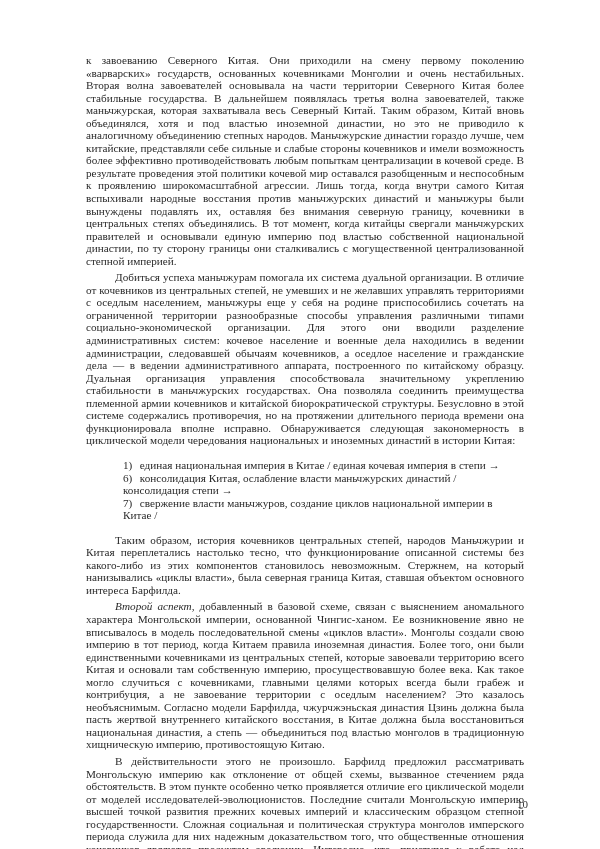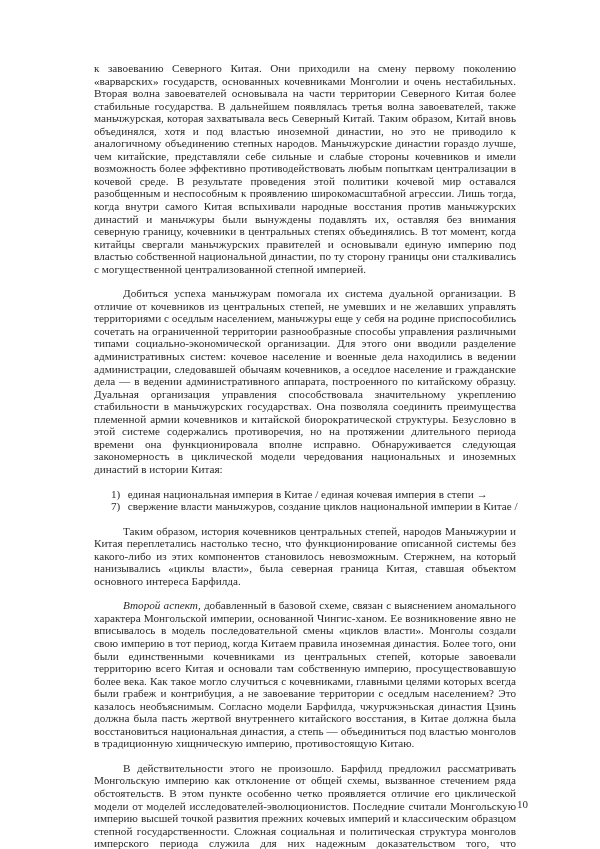--- a/index.html
+++ b/index.html
@@ -2,40 +2,41 @@
 <html><head>
 <meta charset="utf-8">
 <style>
   html, body { margin: 0; padding: 0; background: #ffffff; }
   body { width: 600px; height: 849px; position: relative; overflow: hidden; }
   .page {
     position: absolute; left: 82px; top: 50px; width: 446px;
     font-family: "Liberation Serif", serif;
     font-size: 11.2px; line-height: 12.55px; color: #2a2a2a;
   }
-  .p { margin: 12px; text-align: justify; }
+  .p { margin: 4px; text-align: justify; }
   .p.indent { text-indent: 29px; }
-  .list { margin: 0; padding: 0; list-style: none; }
+  .list { margin: 12px; padding: 0; list-style: none; }
   .list li { margin: 0; padding-left: 29px; text-align: left; }
   .list .num { display: inline-block; width: 14px; }
   .list .cont { display: block; margin-left: 0; }
   em { font-style: italic; }
   .page-number {
     position: absolute; left: 517px; top: 798px;
     font-family: "Liberation Serif", serif; font-size: 11px; color: #333;
   }
 </style>
 </head>
 <body>
 
 <div class="page">
   <p class="p">к завоеванию Северного Китая. Они приходили на смену первому поколению «варварских» государств, основанных кочевниками Монголии и очень нестабильных. Вторая волна завоевателей основывала на части территории Северного Китая более стабильные государства. В дальнейшем появлялась третья волна завоевателей, также маньчжурская, которая захватывала весь Северный Китай. Таким образом, Китай вновь объединялся, хотя и под властью иноземной династии, но это не приводило к аналогичному объединению степных народов. Маньчжурские династии гораздо лучше, чем китайские, представляли себе сильные и слабые стороны кочевников и имели возможность более эффективно противодействовать любым попыткам централизации в кочевой среде. В результате проведения этой политики кочевой мир оставался разобщенным и неспособным к проявлению широкомасштабной агрессии. Лишь тогда, когда внутри самого Китая вспыхивали народные восстания против маньчжурских династий и маньчжуры были вынуждены подавлять их, оставляя без внимания северную границу, кочевники в центральных степях объединялись. В тот момент, когда китайцы свергали маньчжурских правителей и основывали единую империю под властью собственной национальной династии, по ту сторону границы они сталкивались с могущественной централизованной степной империей.</p>
   <p class="p indent">Добиться успеха маньчжурам помогала их система дуальной организации. В отличие от кочевников из центральных степей, не умевших и не желавших управлять территориями с оседлым населением, маньчжуры еще у себя на родине приспособились сочетать на ограниченной территории разнообразные способы управления различными типами социально-экономической организации. Для этого они вводили разделение административных систем: кочевое население и военные дела находились в ведении администрации, следовавшей обычаям кочевников, а оседлое население и гражданские дела — в ведении административного аппарата, построенного по китайскому образцу. Дуальная организация управления способствовала значительному укреплению стабильности в маньчжурских государствах. Она позволяла соединить преимущества племенной армии кочевников и китайской биорократической структуры. Безусловно в этой системе содержались противоречия, но на протяжении длительного периода времени она функционировала вполне исправно. Обнаруживается следующая закономерность в циклической модели чередования национальных и иноземных династий в истории Китая:</p>
   <ul class="list">
     <li><span class="num">1)</span> <span>единая национальная империя в Китае / единая кочевая империя в степи →</span></li>
+    <li><span class="num">6)</span> <span>консолидация Китая, ослабление власти маньчжурских династий / консолидация степи →</span></li>
     <li><span class="num">7)</span> <span>свержение власти маньчжуров, создание циклов национальной империи в Китае /</span></li>
   </ul>
   <p class="p indent">Таким образом, история кочевников центральных степей, народов Маньчжурии и Китая переплетались настолько тесно, что функционирование описанной системы без какого-либо из этих компонентов становилось невозможным. Стержнем, на который нанизывались «циклы власти», была северная граница Китая, ставшая объектом основного интереса Барфилда.</p>
   <p class="p indent"><em>Второй аспект</em><span>, добавленный в базовой схеме, связан с выяснением аномального характера Монгольской империи, основанной Чингис-ханом. Ее возникновение явно не вписывалось в модель последовательной смены «циклов власти». Монголы создали свою империю в тот период, когда Китаем правила иноземная династия. Более того, они были единственными кочевниками из центральных степей, которые завоевали территорию всего Китая и основали там собственную империю, просуществовавшую более века. Как такое могло случиться с кочевниками, главными целями которых всегда были грабеж и контрибуция, а не завоевание территории с оседлым населением? Это казалось необъяснимым. Согласно модели Барфилда, чжурчжэньская династия Цзинь должна была пасть жертвой внутреннего китайского восстания, в Китае должна была восстановиться национальная династия, а степь — объединиться под властью монголов в традиционную хищническую империю, противостоящую Китаю.</span></p>
   <p class="p indent">В действительности этого не произошло. Барфилд предложил рассматривать Монгольскую империю как отклонение от общей схемы, вызванное стечением ряда обстоятельств. В этом пункте особенно четко проявляется отличие его циклической модели от моделей исследователей-эволюционистов. Последние считали Монгольскую империю высшей точкой развития прежних кочевых империй и классическим образцом степной государственности. Сложная социальная и политическая структура монголов имперского периода служила для них надежным доказательством того, что общественные отношения кочевников являются продуктом эволюции. Интересно, что, приступая к работе над книгой, Барфилд разделял многие идеи эволюционистов и планировал сделать главным объектом своего исследования историю монголов, добавив очерки о</p>
 </div>
 
 <div class="page-number">10</div>
 
 </body></html>

